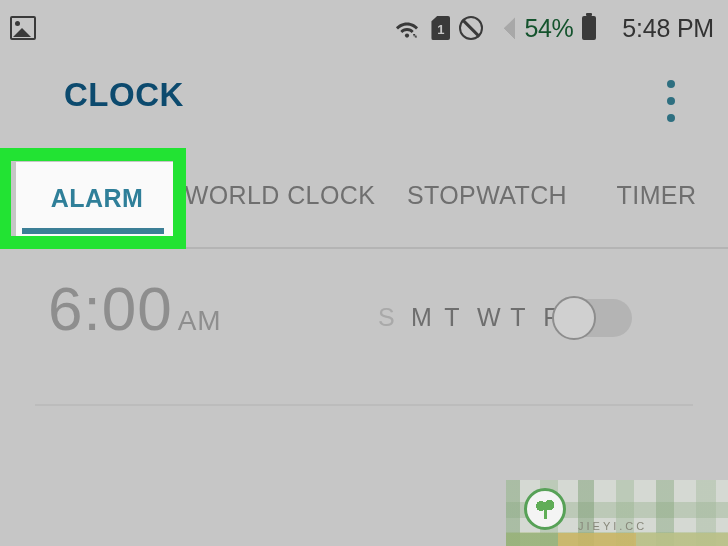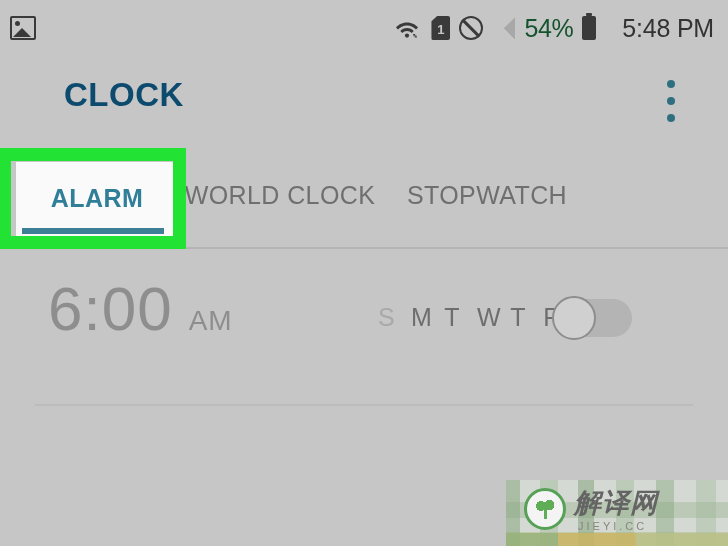--- a/index.html
+++ b/index.html
@@ -247,21 +247,21 @@
     font-size: 62px;
     color: #8e8e8e;
     font-weight: 300;
     letter-spacing: 1px;
     line-height: 1;
   }
   .alarm-time .ampm {
     font-size: 28px;
     color: #8e8e8e;
     font-weight: 400;
-    margin-left: 16px;
+    margin-left: 5px;
     letter-spacing: 1px;
   }
   .days {
     position: absolute;
     left: 378px; top: 33px;
     display: flex;
     gap: 17px;
   }
   .days span {
     font-size: 25px;
@@ -408,20 +408,21 @@
       <i></i>
       <i></i>
       <i></i>
     </div>
   </div>
 
   <div class="tabbar">
     <div class="tab tab-alarm">ALARM</div>
     <div class="tab tab-world">WORLD CLOCK</div>
     <div class="tab tab-stop">STOPWATCH</div>
+    <div class="tab tab-timer">TIMER</div>
   </div>
   <div class="tab-indicator"></div>
   <div class="tab-divider"></div>
 
   <div class="highlight"></div>
 
   <div class="alarm-row">
     <div class="alarm-time">
       <span class="hh">6:00</span>
       <span class="ampm">AM</span>
@@ -439,17 +440,16 @@
       <div class="track"></div>
       <div class="thumb"></div>
     </div>
   </div>
   <div class="row-divider"></div>
 
   <div class="watermark">
     <div class="wm-mosaic"></div>
     <div class="wm-band"></div>
     <div class="wm-logo"></div>
-    <div class="wm-cn">解译网</div>
     <div class="wm-en">JIEYI.CC</div>
   </div>
 
 </div>
 
 </body></html>

